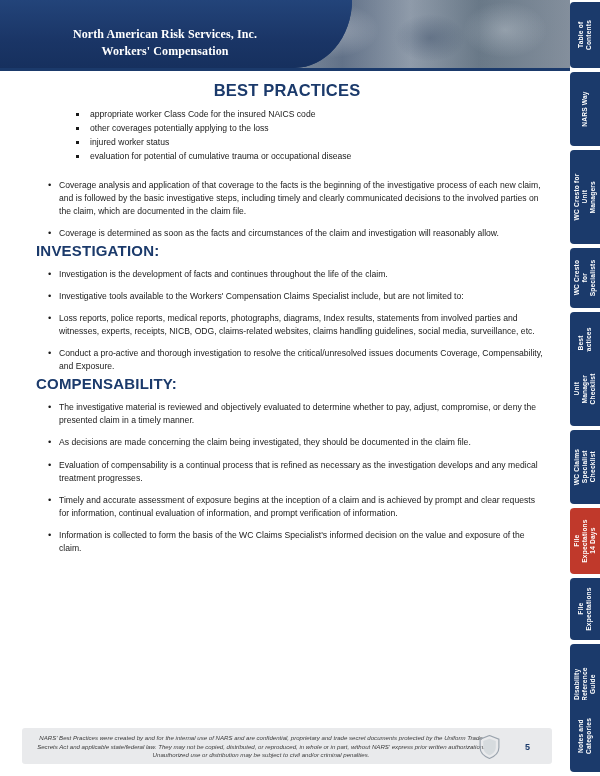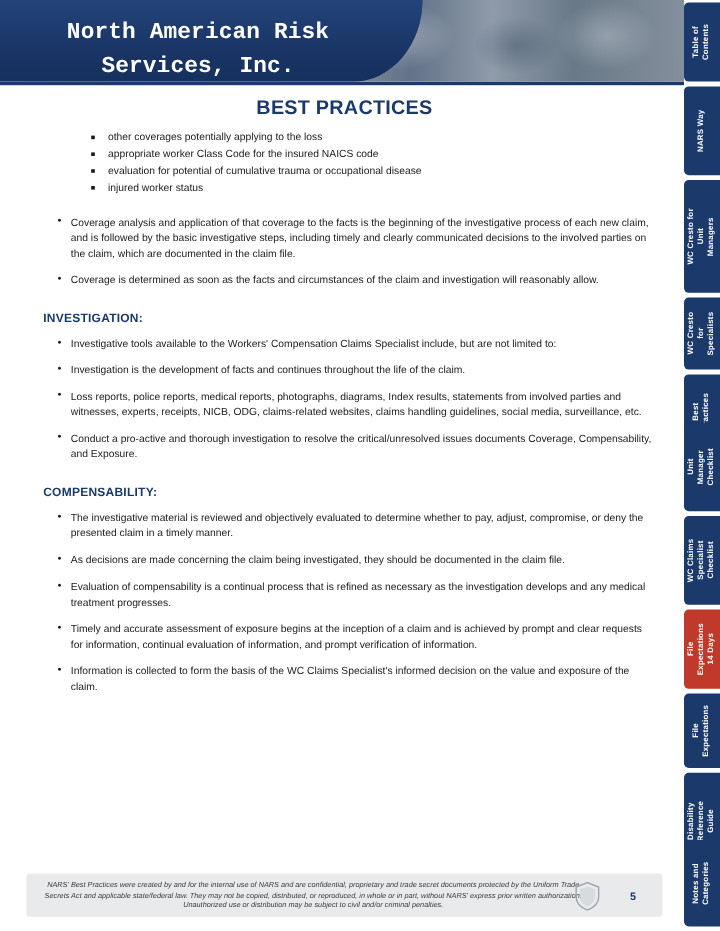--- a/index.html
+++ b/index.html
@@ -48,28 +48,28 @@
   }
   .header-band-inner {
     position: absolute;
     left: 0; top: 0;
     width: 352px; height: 68px;
     background: linear-gradient(180deg, #23447a 0%, #1a3566 60%, #16305e 100%);
     border-bottom-right-radius: 58px 68px;
   }
   .header-title {
     position: absolute;
-    left: 0; top: 14px;
+    left: 0; top: 26px;
     width: 330px;
     text-align: center;
     color: #ffffff;
-    font-size: 19px;
+    font-size: 12px;
     font-weight: bold;
     line-height: 1.45;
-    font-family: Liberation Mono, monospace;
+    font-family: Liberation Serif, serif;
     letter-spacing: 0.1px;
   }
   .header-rule {
     position: absolute;
     left: 0; top: 68px;
     width: 570px; height: 3px;
     background: #1b3a6b;
   }
 
   
@@ -117,23 +117,23 @@
   .para:before {
     content: "\2022";
     position: absolute;
     left: 0; top: -1px;
     font-size: 9.5px;
     color: #1a1a1a;
   }
   .section-head {
     color: #1b3a6b;
     font-weight: bold;
-    font-size: 10px;
+    font-size: 15px;
     letter-spacing: 0.2px;
-    margin: 20px 0 2px 6px;
+    margin: 2px 0 2px 6px;
   }
 
   
   .footer {
     position: absolute;
     left: 22px; top: 728px;
     width: 530px; height: 36px;
     background: #e9eaec;
     border-radius: 3px;
   }
@@ -203,34 +203,34 @@
       <div>North American Risk Services, Inc.</div>
       <div>Workers' Compensation</div>
     </div>
   </div>
   <div class="header-rule"></div>
 
   <div class="content">
     <div class="doc-title">BEST PRACTICES</div>
 
     <ul class="bullets-sq">
+      <li>appropriate worker Class Code for the insured NAICS code</li>
       <li>other coverages potentially applying to the loss</li>
-      <li>appropriate worker Class Code for the insured NAICS code</li>
+      <li>injured worker status</li>
       <li>evaluation for potential of cumulative trauma or occupational disease</li>
-      <li>injured worker status</li>
     </ul>
 
     <div style="height:6px"></div>
 
     <div class="para">Coverage analysis and application of that coverage to the facts is the beginning of the investigative process of each new claim, and is followed by the basic investigative steps, including timely and clearly communicated decisions to the involved parties on the claim, which are documented in the claim file.</div>
     <div class="para">Coverage is determined as soon as the facts and circumstances of the claim and investigation will reasonably allow.</div>
 
     <div class="section-head">INVESTIGATION:</div>
+    <div class="para">Investigation is the development of facts and continues throughout the life of the claim.</div>
     <div class="para">Investigative tools available to the Workers' Compensation Claims Specialist include, but are not limited to:</div>
-    <div class="para">Investigation is the development of facts and continues throughout the life of the claim.</div>
     <div class="para">Loss reports, police reports, medical reports, photographs, diagrams, Index results, statements from involved parties and witnesses, experts, receipts, NICB, ODG, claims-related websites, claims handling guidelines, social media, surveillance, etc.</div>
     <div class="para">Conduct a pro-active and thorough investigation to resolve the critical/unresolved issues documents Coverage, Compensability, and Exposure.</div>
 
     <div class="section-head">COMPENSABILITY:</div>
     <div class="para">The investigative material is reviewed and objectively evaluated to determine whether to pay, adjust, compromise, or deny the presented claim in a timely manner.</div>
     <div class="para">As decisions are made concerning the claim being investigated, they should be documented in the claim file.</div>
     <div class="para">Evaluation of compensability is a continual process that is refined as necessary as the investigation develops and any medical treatment progresses.</div>
 
     <div class="para">Timely and accurate assessment of exposure begins at the inception of a claim and is achieved by prompt and clear requests for information, continual evaluation of information, and prompt verification of information.</div>
     <div class="para">Information is collected to form the basis of the WC Claims Specialist's informed decision on the value and exposure of the claim.</div>

